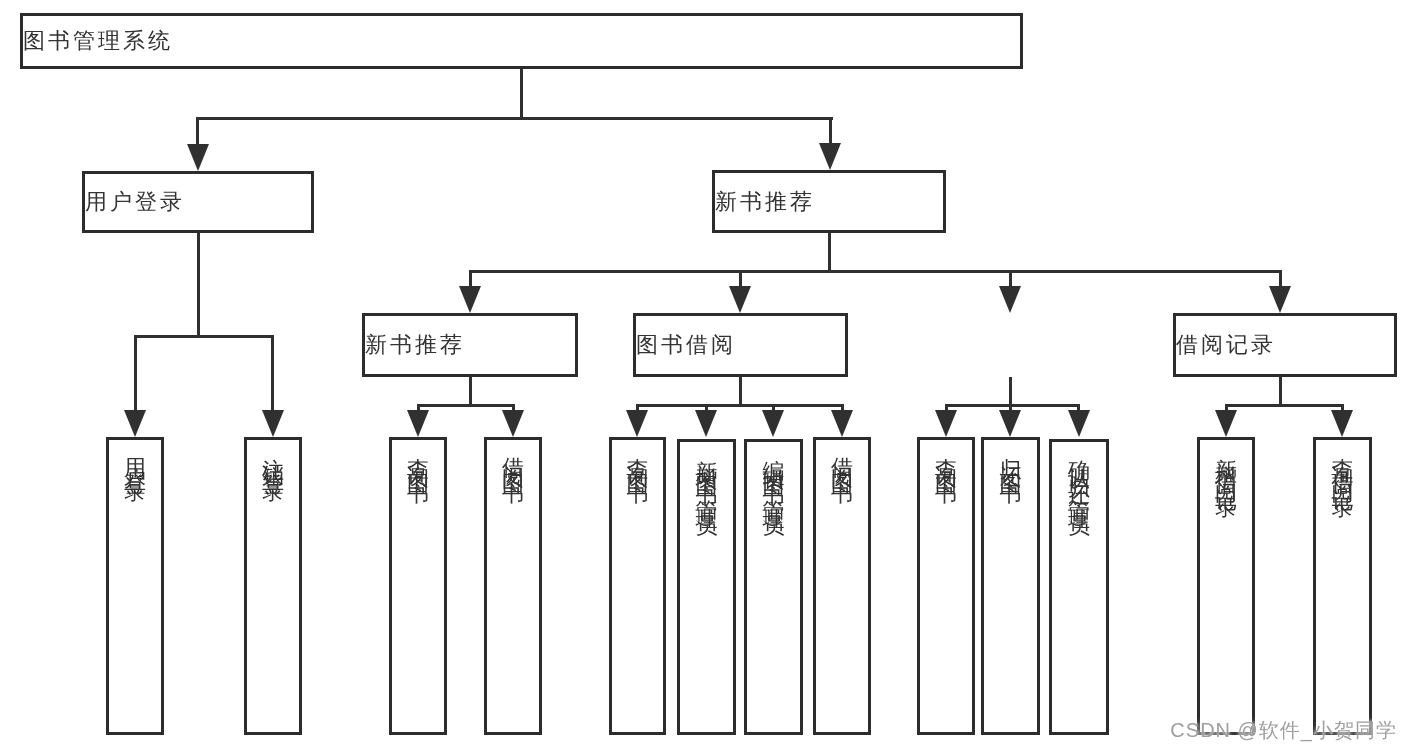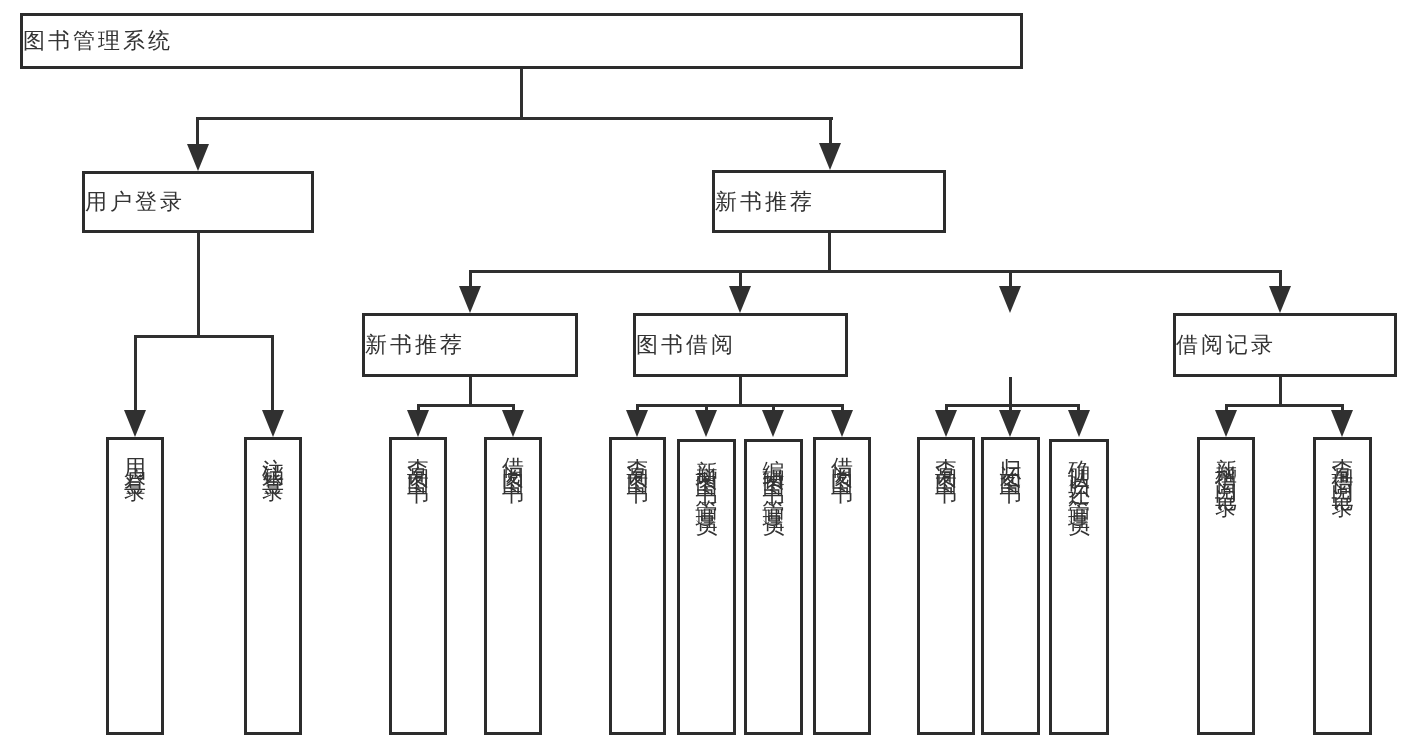--- a/index.html
+++ b/index.html
@@ -156,14 +156,15 @@
     <span>确认归还（管理员）</span>
   </div>
 
   <div class="box vbox" style="left:1197px; top:437px; width:58px; height:298px;">
     <span>新增借阅记录</span>
   </div>
   <div class="box vbox" style="left:1313px; top:437px; width:59px; height:298px;">
     <span>查询借阅记录</span>
   </div>
 
+  <div class="watermark">CSDN @软件_小贺同学</div>
 
 </div>
 
 </body></html>

